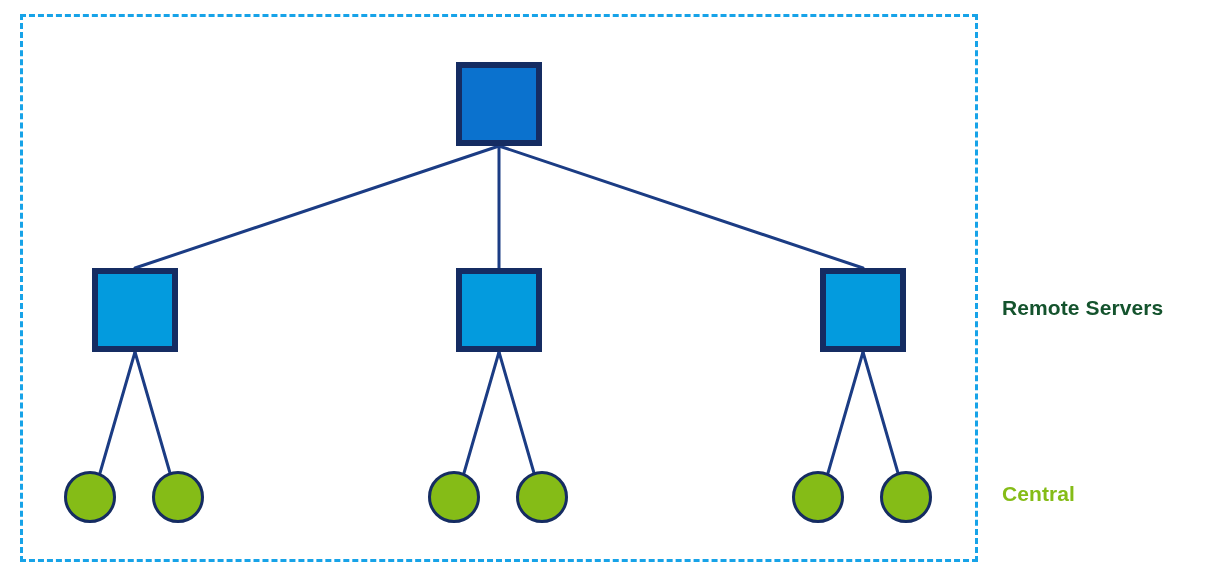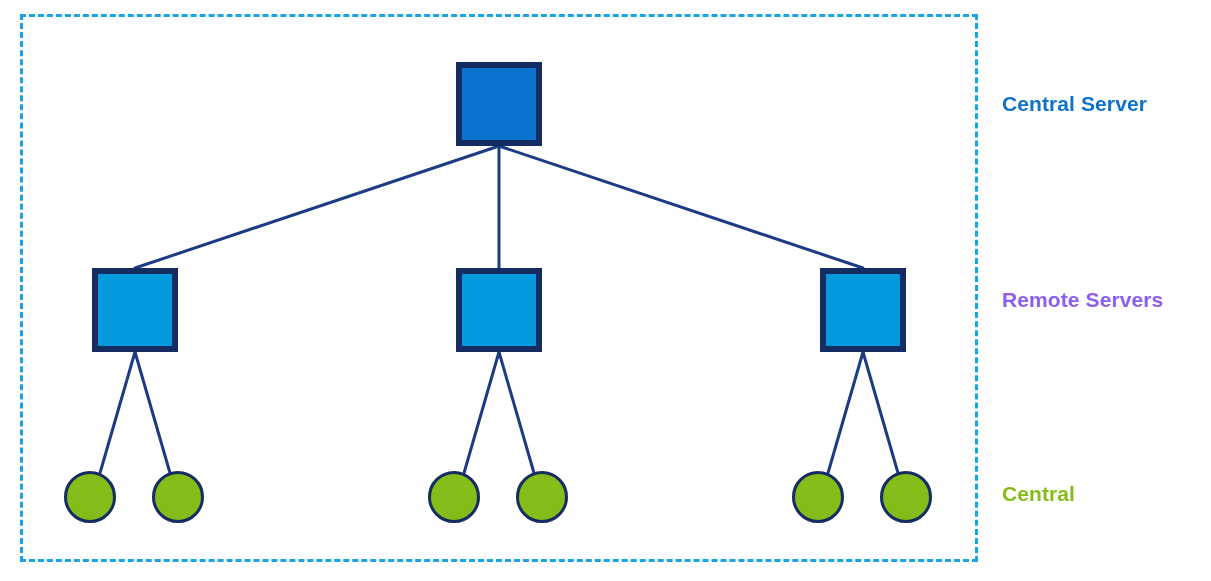--- a/index.html
+++ b/index.html
@@ -64,22 +64,22 @@
     white-space: nowrap;
     letter-spacing: 0.1px;
   }
   #label-central {
     left: 1002px;
     top: 92px;
     color: #0B72CE;
   }
   #label-remote {
     left: 1002px;
-    top: 288px;
-    color: #8b5cf6;
+    top: 296px;
+    color: #14532d;
     text-align: center;
   }
   #label-pollers {
     left: 1002px;
     top: 482px;
     color: #85BC17;
   }
 </style>
 </head>
 <body>
@@ -108,19 +108,18 @@
       <div class="node-square node-remote" style="left: 456px; top: 268px; width: 86px; height: 84px;"></div>
       <div class="node-square node-remote" style="left: 820px; top: 268px; width: 86px; height: 84px;"></div>
       <div class="node-circle" style="left: 64px; top: 471px; width: 52px; height: 52px;"></div>
       <div class="node-circle" style="left: 152px; top: 471px; width: 52px; height: 52px;"></div>
       <div class="node-circle" style="left: 428px; top: 471px; width: 52px; height: 52px;"></div>
       <div class="node-circle" style="left: 516px; top: 471px; width: 52px; height: 52px;"></div>
       <div class="node-circle" style="left: 792px; top: 471px; width: 52px; height: 52px;"></div>
       <div class="node-circle" style="left: 880px; top: 471px; width: 52px; height: 52px;"></div>
     </div>
 
-  <div class="tier-label" id="label-central">Central Server</div>
 
   <div class="tier-label" id="label-remote">Remote Servers</div>
 
   <div class="tier-label" id="label-pollers">Central</div>
 
 </div>
 
 </body></html>

